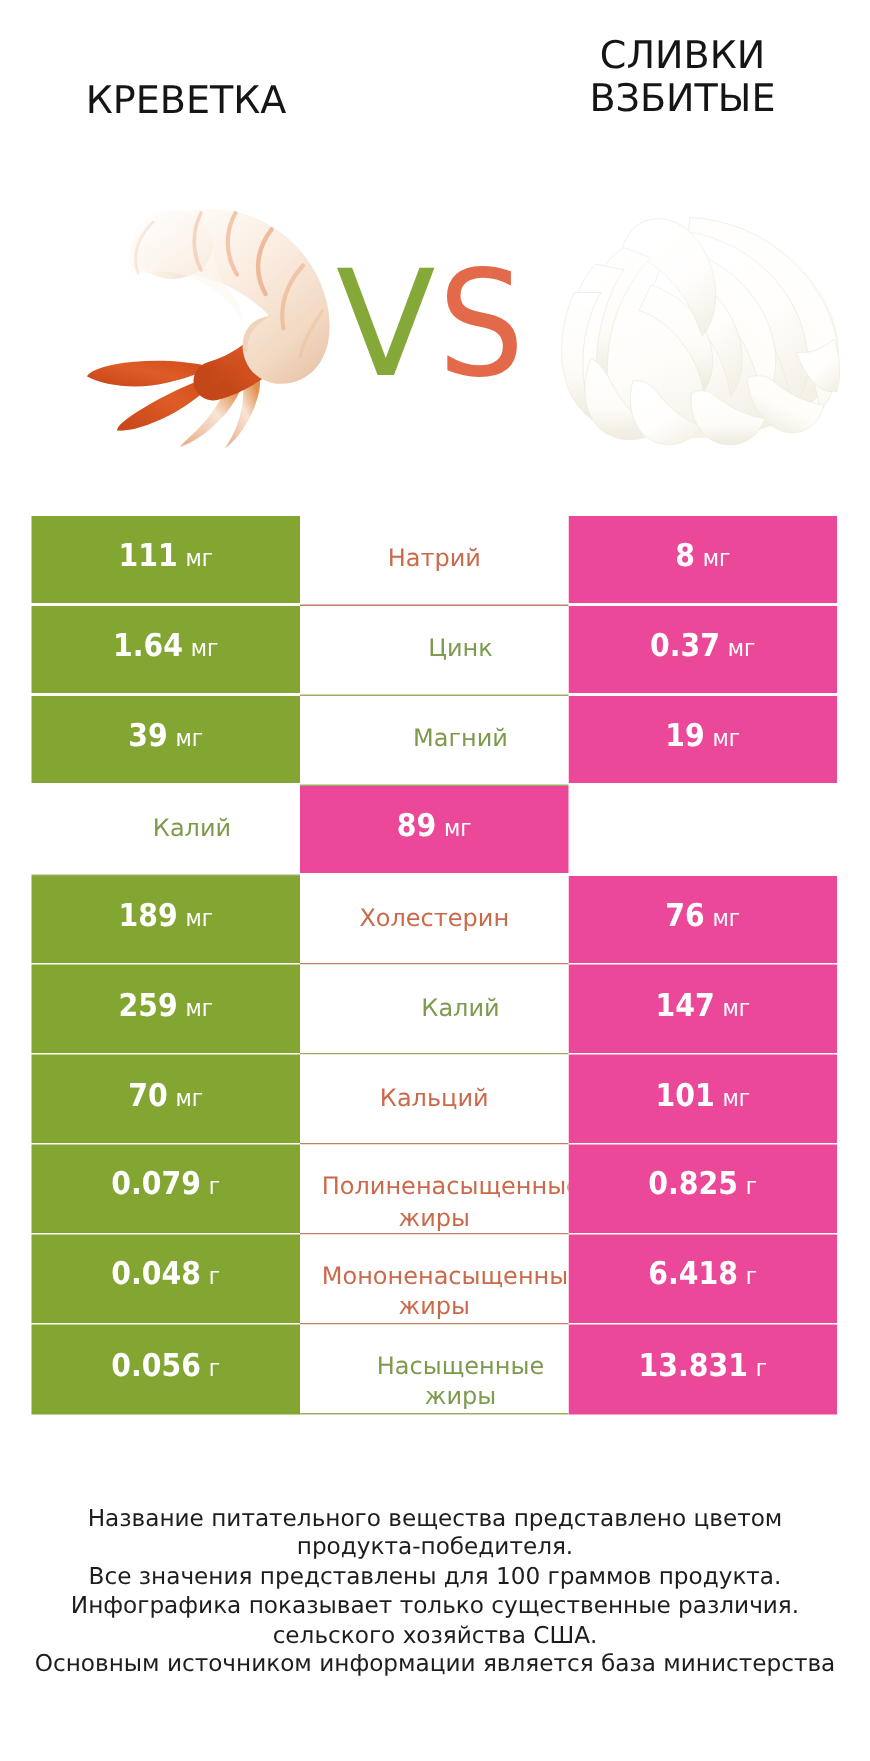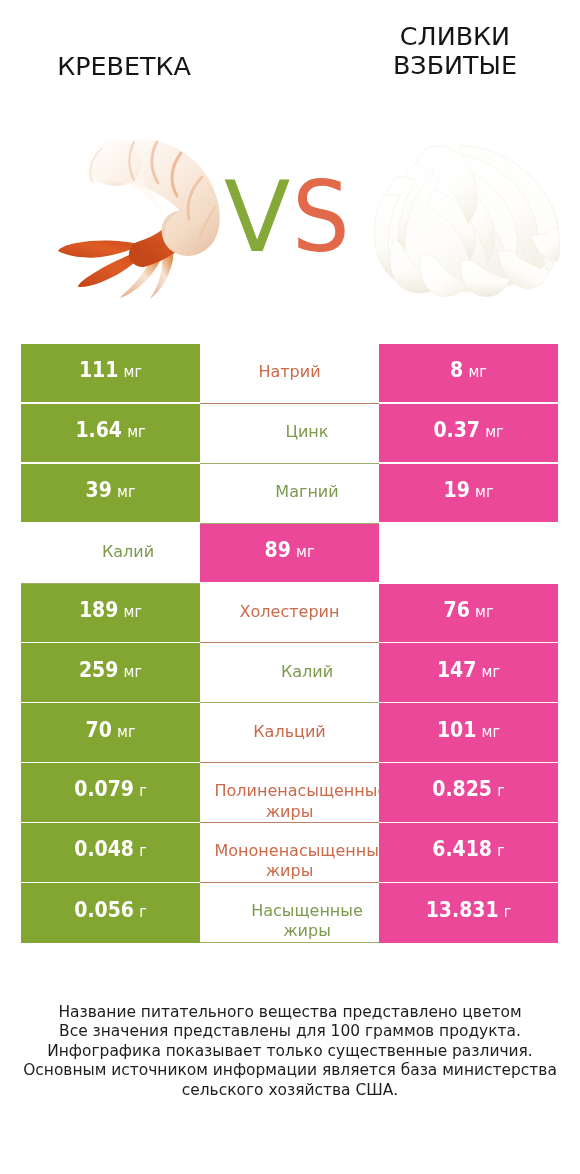--- a/index.html
+++ b/index.html
@@ -328,19 +328,20 @@
           <span class="name w-left">Насыщенные жиры</span>
         </div>
         <div class="cell c-right">
           <span class="v-wrap"><span class="v-num">13.831</span><span class="v-unit">г</span></span>
         </div>
       </div>
     </div>
 
   <div class="footer" id="footer">
       <div>Название питательного вещества представлено цветом</div>
+      <div>продукта-победителя.</div>
       <div>Все значения представлены для 100 граммов продукта.</div>
       <div>Инфографика показывает только существенные различия.</div>
+      <div>сельского хозяйства США.</div>
       <div>Основным источником информации является база министерства</div>
-      <div>сельского хозяйства США.</div>
     </div>
 
 </div>
 
 </body></html>

